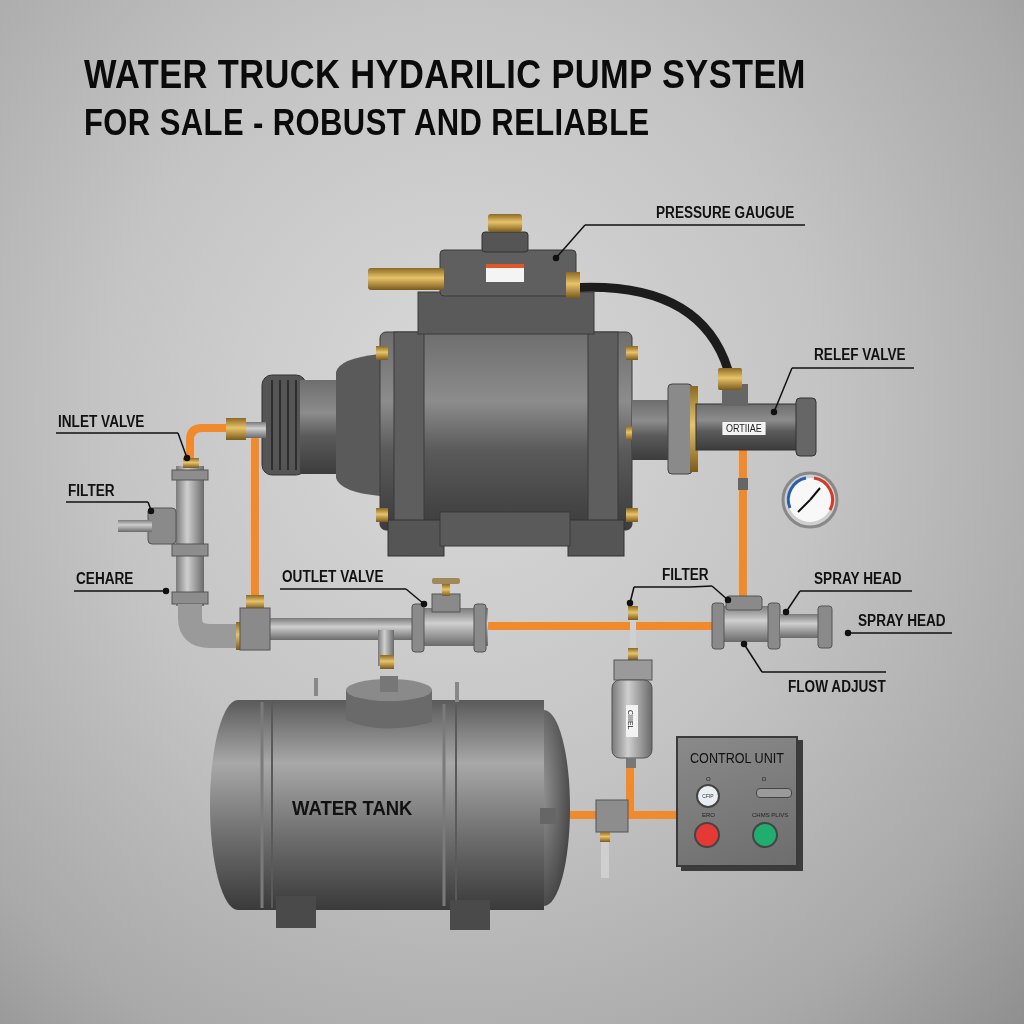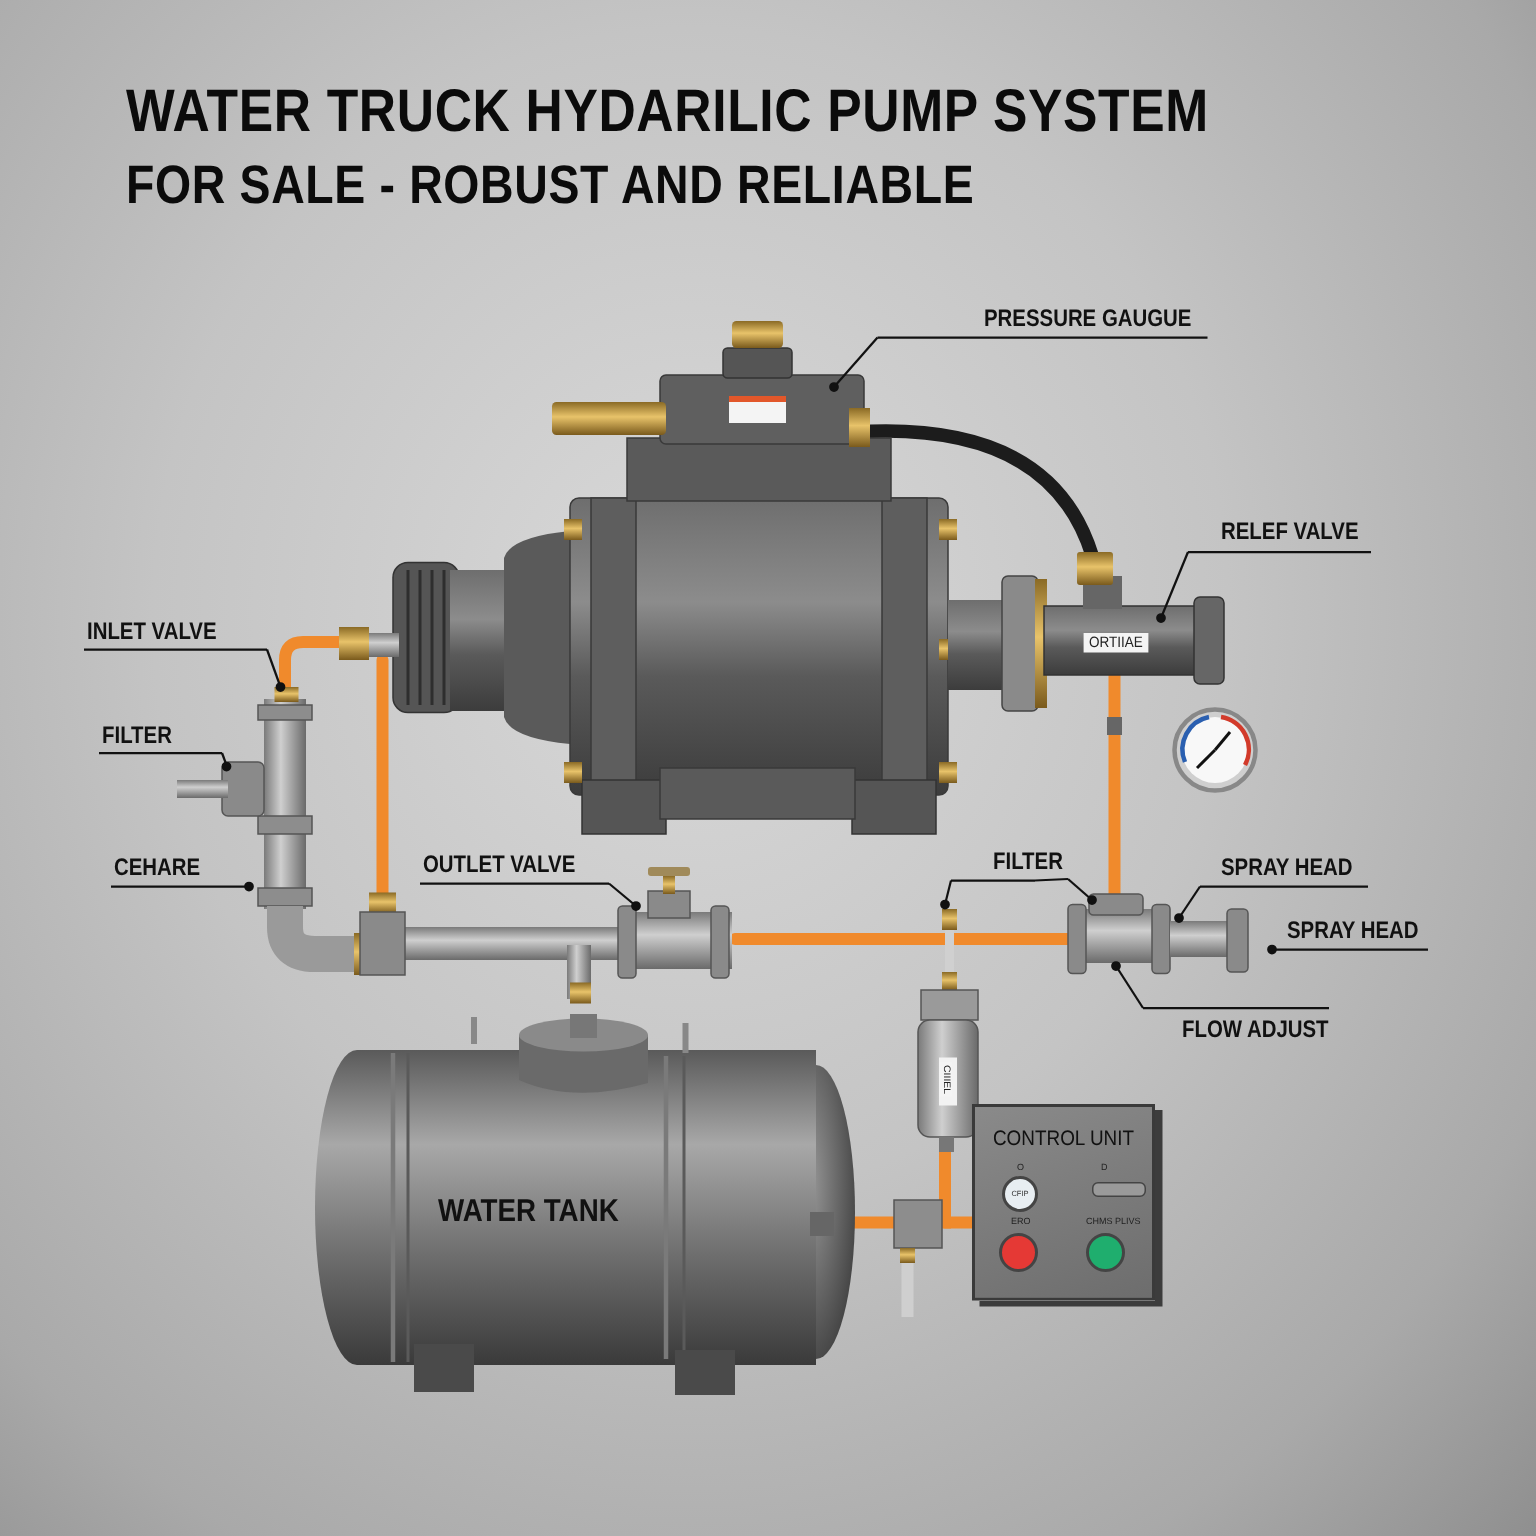--- a/index.html
+++ b/index.html
@@ -8,21 +8,21 @@
     background:radial-gradient(ellipse at 45% 40%,#d9d9d9 0%,#c4c4c4 45%,#a9a9a9 80%,#8f8f8f 100%);}
   .title{position:absolute;left:84px;font-weight:bold;color:#0b0b0b;letter-spacing:0.5px;
     transform:scaleX(0.86);transform-origin:left center;white-space:nowrap;}
   .t1{top:52px;font-size:40px;}
   .t2{top:102px;font-size:36px;}
   svg.diagram{position:absolute;left:0;top:0;}
   .lbl{position:absolute;font-weight:bold;color:#111;font-size:16px;white-space:nowrap;
     transform:scaleX(0.85);transform-origin:left center;}
   .tank-lbl{position:absolute;left:292px;top:796px;font-weight:bold;font-size:21px;color:#111;
     transform:scaleX(0.88);transform-origin:left center;white-space:nowrap;}
-  .cu{position:absolute;left:648px;top:736px;width:118px;height:127px;
+  .cu{position:absolute;left:676px;top:736px;width:118px;height:127px;
     background:linear-gradient(160deg,#8a8a8a,#6d6d6d);border:2px solid #3a3a3a;
     box-shadow:5px 4px 0 #3c3c3c;}
   .cu-title{position:absolute;left:0;right:0;top:12px;text-align:center;font-size:14px;color:#111;
     transform:scaleX(0.9);}
   .cu-small{position:absolute;font-size:6px;color:#222;}
   .btn{position:absolute;border-radius:50%;border:2px solid #444;}
   .tag{position:absolute;background:#f4f4f4;font-size:10px;color:#222;padding:1px 4px;
     transform:scaleX(0.9);}
 </style>
 </head>

